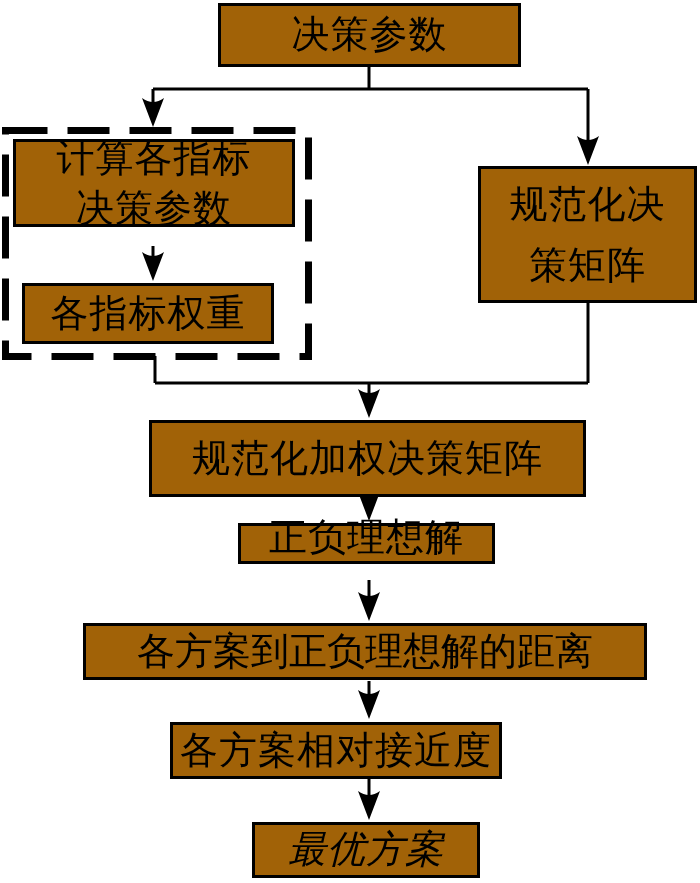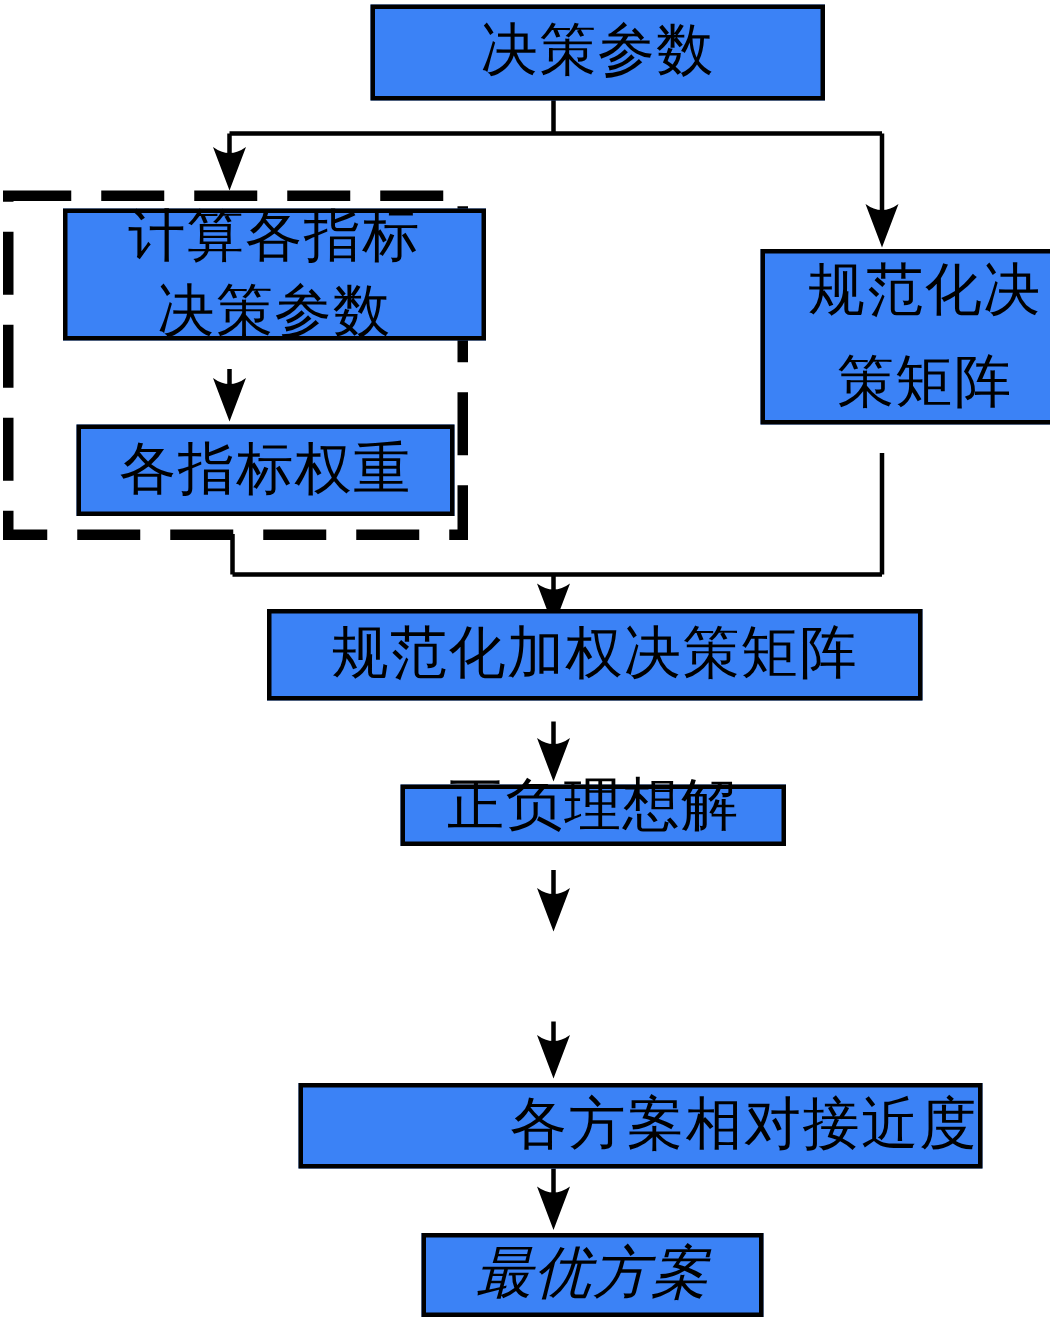--- a/index.html
+++ b/index.html
@@ -19,42 +19,41 @@
     position: absolute;
     left: 0;
     top: 0;
     width: 700px;
     height: 883px;
   }
   .node {
     position: absolute;
     box-sizing: border-box;
     border: 3px solid #000000;
-    background: #3b82f6;
+    background: #a16207;
     color: #000000;
     display: flex;
     flex-direction: column;
     align-items: center;
     justify-content: center;
     text-align: center;
     font-size: 38px;
     letter-spacing: 1px;
     line-height: 1.2;
-    margin-left: 29px;
   }
   .node .line { display: block; }
 
   .node-decision   { left: 218px; top: 3px;   width: 303px; height: 64px; }
   .node-cv         { left: 13px;  top: 139px; width: 282px; height: 88px; line-height: 50px; }
   .node-weights    { left: 22px;  top: 283px; width: 252px; height: 61px; }
-  .node-norm       { left: 478px; top: 166px; width: 219px; height: 117px; line-height: 61px; }
-  .node-weighted   { left: 149px; top: 406px; width: 437px; height: 61px; text-align: center; }
+  .node-norm       { left: 478px; top: 166px; width: 219px; height: 137px; line-height: 61px; }
+  .node-weighted   { left: 149px; top: 420px; width: 437px; height: 77px; text-align: center; }
   .node-ideal      { left: 238px; top: 523px; width: 257px; height: 41px; justify-content: flex-end; }
   .node-distance   { left: 83px;  top: 623px; width: 564px; height: 57px; letter-spacing: 0; }
-  .node-closeness  { left: 170px; top: 722px; width: 456px; height: 57px; align-items: flex-end; }
+  .node-closeness  { left: 170px; top: 722px; width: 332px; height: 57px; }
   .node-optimal    { left: 252px; top: 822px; width: 228px; height: 56px; font-style: italic; }
 </style>
 </head>
 <body>
 
 <div class="stage">
 
   <svg class="connectors" viewBox="0 0 700 883" xmlns="http://www.w3.org/2000/svg">
 
     <rect x="5.5" y="130.5" width="303" height="226" fill="none" stroke="#000000" stroke-width="7" stroke-dasharray="42 20"></rect>
@@ -95,20 +94,23 @@
   </div>
 
   <div class="node node-weighted">
     <span class="line">规范化加权决策矩阵</span>
   </div>
 
   <div class="node node-ideal">
     <span class="line">正负理想解</span>
   </div>
 
+  <div class="node node-distance">
+    <span class="line">各方案到正负理想解的距离</span>
+  </div>
 
   <div class="node node-closeness">
     <span class="line">各方案相对接近度</span>
   </div>
 
   <div class="node node-optimal">
     <span class="line">最优方案</span>
   </div>
 
 </div>

